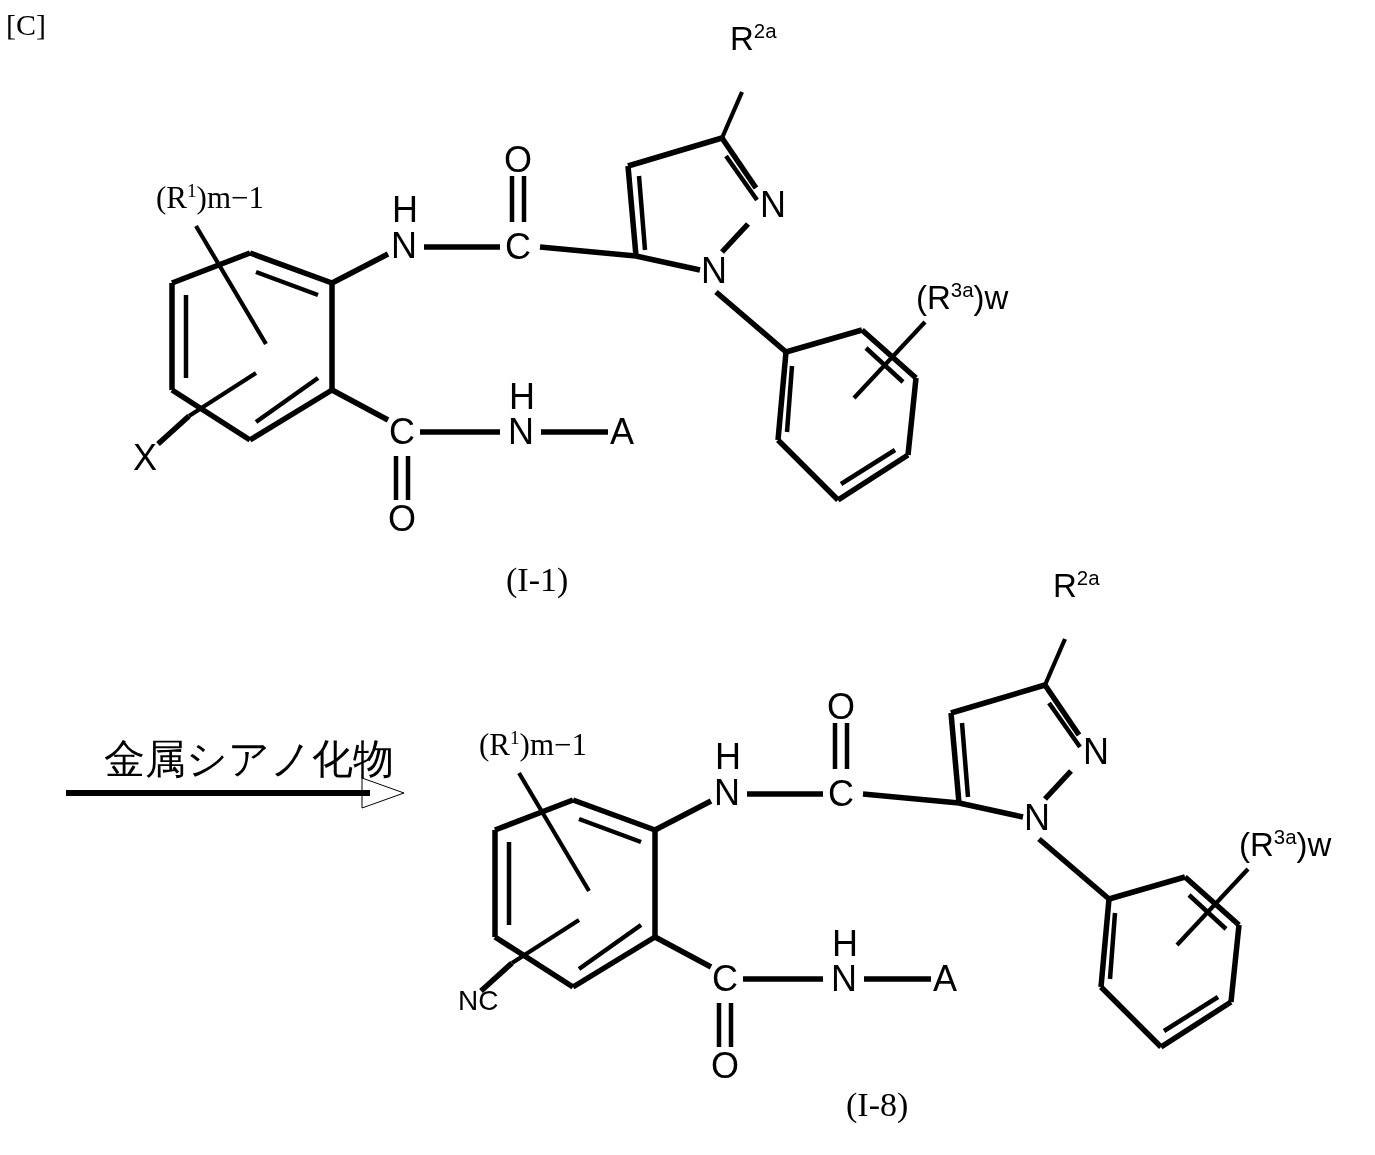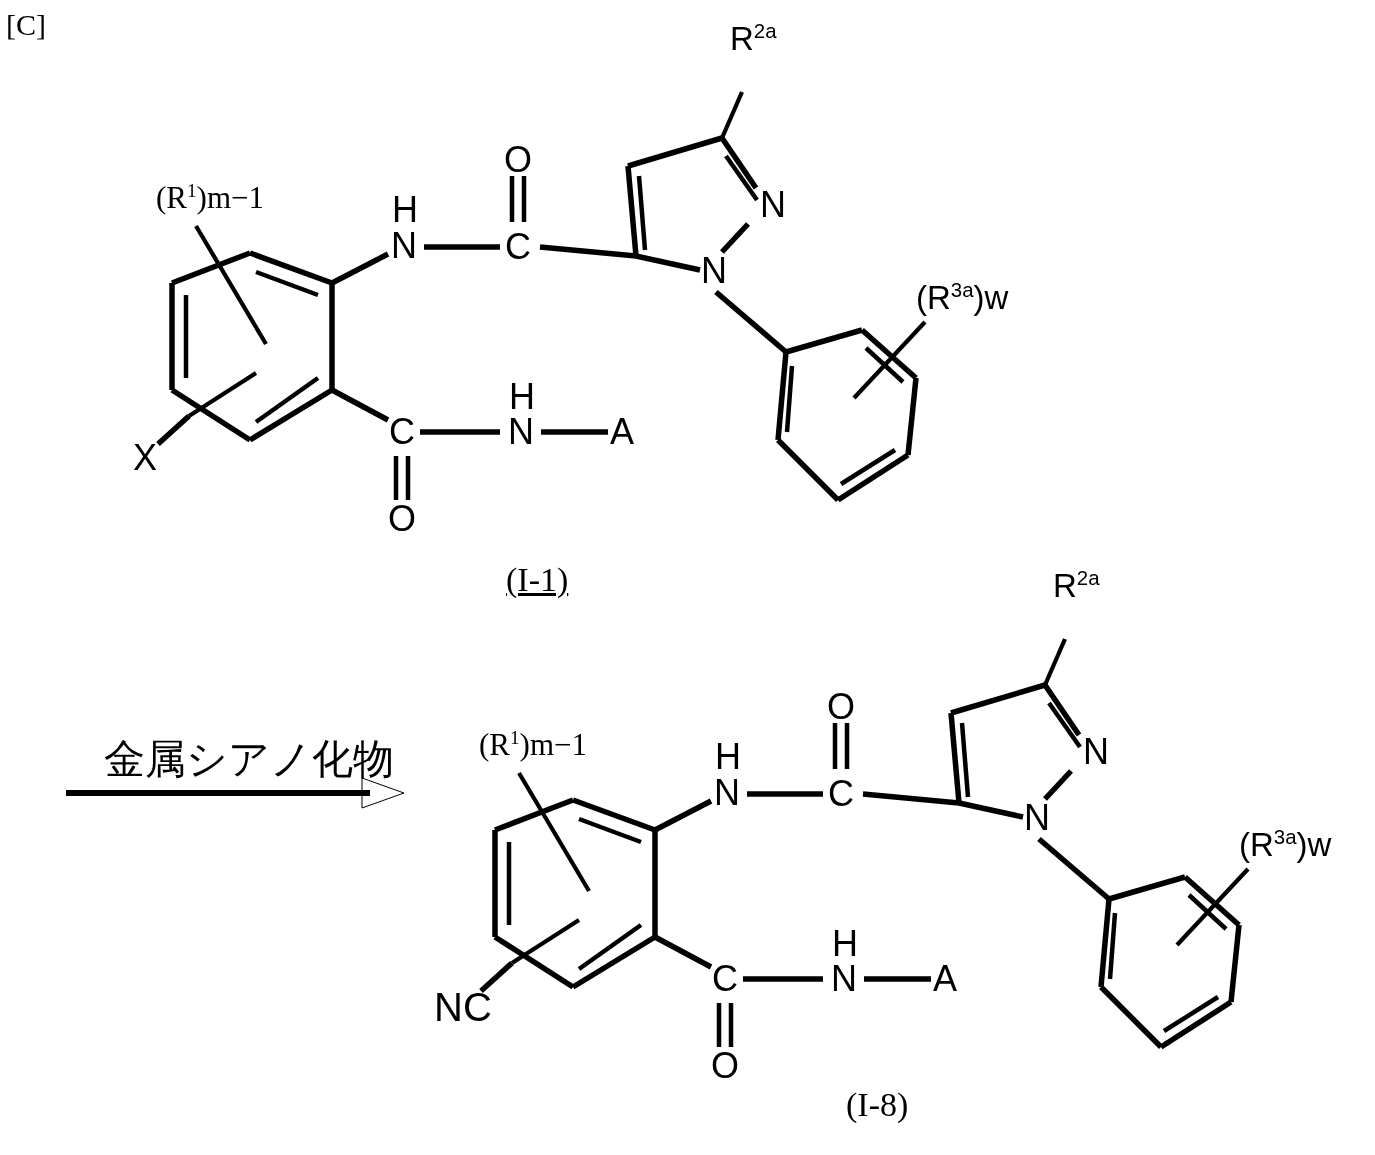--- a/index.html
+++ b/index.html
@@ -209,32 +209,32 @@
     <div class="lbl sans" style="left:916px; top:281px; font-size:33px;">
       <span>(R</span><span class="sup">3a</span><span>)w</span>
     </div>
 
     <div class="lbl sans" style="left:509px; top:379px; font-size:36px;">H</div>
     <div class="lbl sans" style="left:508px; top:414px; font-size:36px;">N</div>
     <div class="lbl sans" style="left:389px; top:414px; font-size:36px;">C</div>
     <div class="lbl sans" style="left:388px; top:501px; font-size:36px;">O</div>
     <div class="lbl sans" style="left:610px; top:414px; font-size:36px;">A</div>
 
-    <div class="lbl serif" style="left:506px; top:563px; font-size:34px;text-decoration:underline;">(I-1)</div>
+    <div class="lbl serif" style="left:506px; top:563px; font-size:34px;">(I-1)</div>
   </div>
 
   <div class="lbl" style="left:104px; top:739px; font-size:41px; font-family:'DejaVu Sans', sans-serif;">金属シアノ化物</div>
 
   <div>
 
     <div class="lbl serif" style="left:479px; top:729px; font-size:31px;">
       <span>(R</span><span class="sup">1</span><span>)m−1</span>
     </div>
 
-    <div class="lbl sans" style="left:434px; top:987px; font-size:40px;">NC</div>
+    <div class="lbl sans" style="left:458px; top:987px; font-size:28px;">NC</div>
 
     <div class="lbl sans" style="left:715px; top:739px; font-size:36px;">H</div>
     <div class="lbl sans" style="left:714px; top:775px; font-size:36px;">N</div>
 
     <div class="lbl sans" style="left:827px; top:689px; font-size:36px;">O</div>
     <div class="lbl sans" style="left:828px; top:776px; font-size:36px;">C</div>
 
     <div class="lbl sans" style="left:1053px; top:569px; font-size:33px;">
       <span>R</span><span class="sup">2a</span>
     </div>

